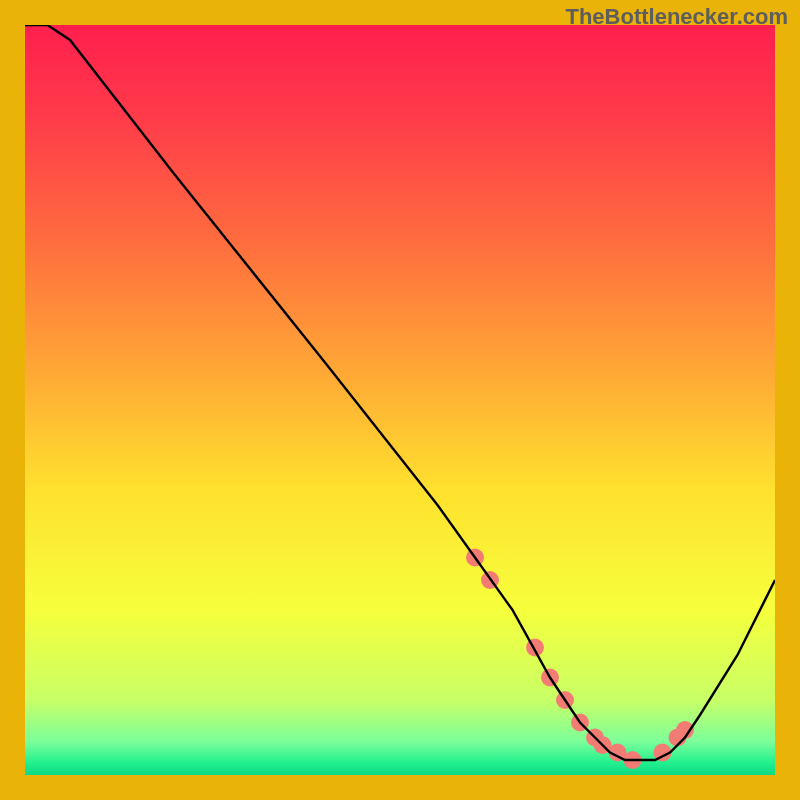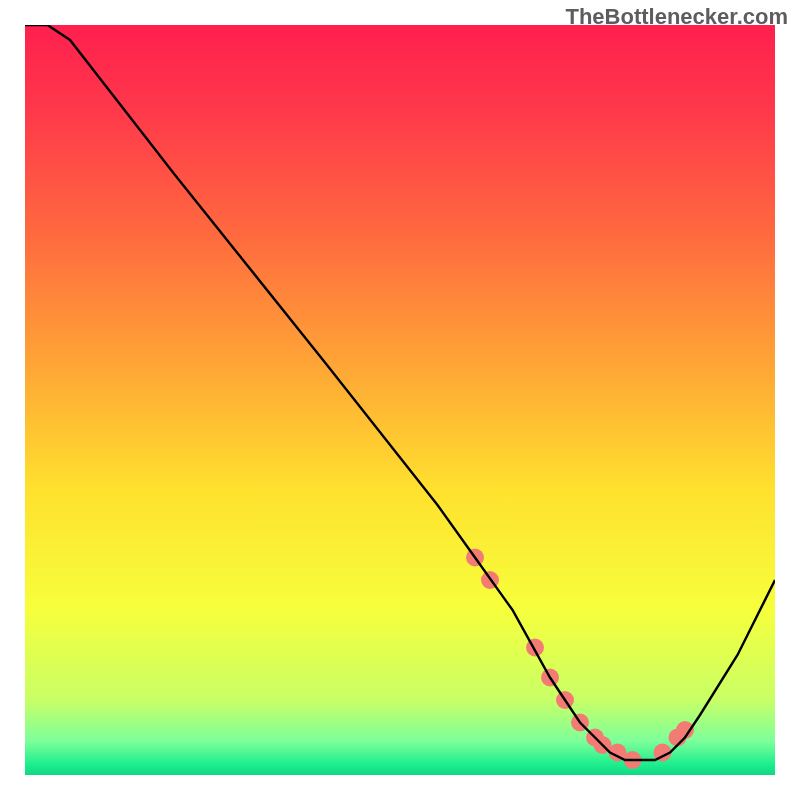--- a/index.html
+++ b/index.html
@@ -8,21 +8,21 @@
     width: 800px;
     height: 800px;
     background: #000;
     overflow: hidden;
     font-family: Arial, Helvetica, sans-serif;
   }
   .frame {
     position: relative;
     width: 800px;
     height: 800px;
-    background: #ffffff;
+    background: #eab308;
   }
   .watermark {
     position: absolute;
     top: 4px;
     right: 12px;
     color: #5d5d5d;
     font-size: 22px;
     font-weight: 600;
     z-index: 20;
     user-select: none;

